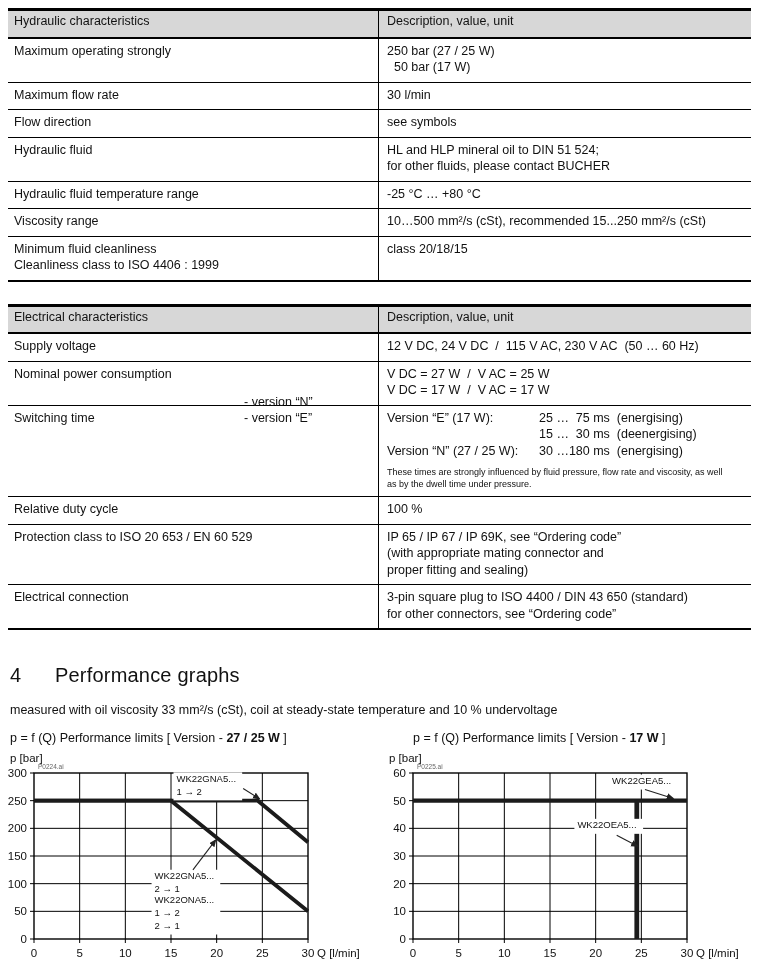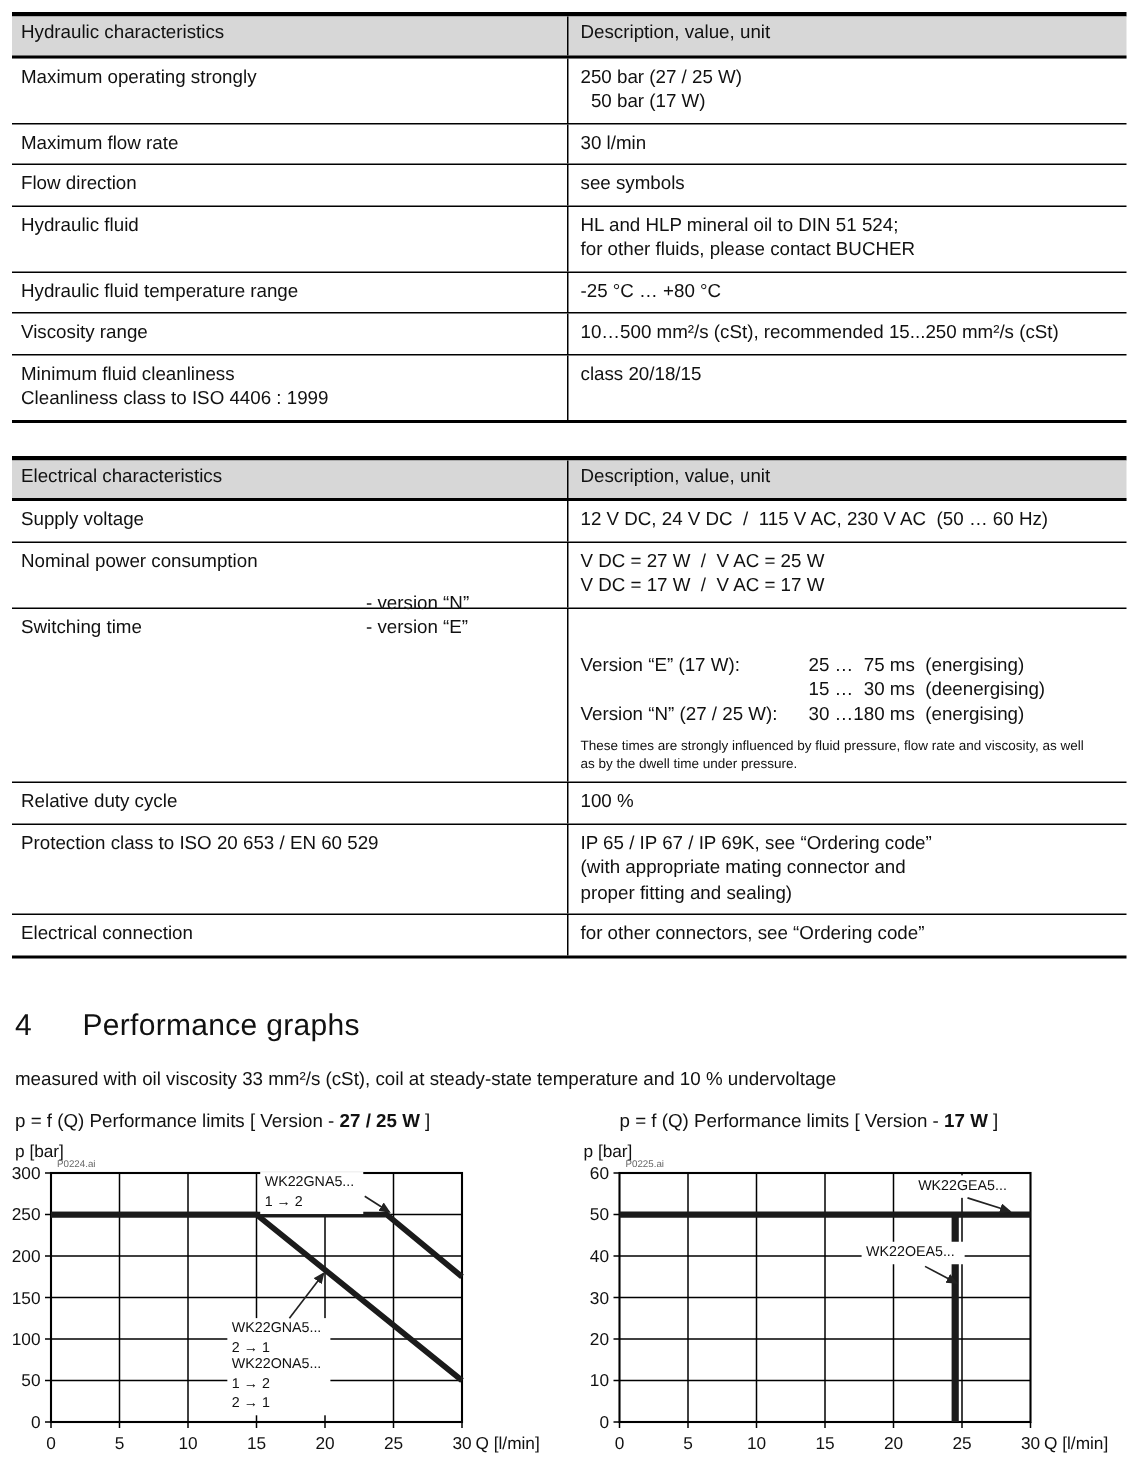--- a/index.html
+++ b/index.html
@@ -16,21 +16,21 @@
   .tbl + .tbl-gap { height:22px; }
   .trow { display:grid; grid-template-columns:370px 1fr; border-bottom:1.5px solid #000; }
   .trow:last-child { border-bottom:none; }
   .thead { background:#d7d7d7; border-bottom:2px solid #000; }
   .cell { padding:4px 8px 6px 6px; line-height:1.32; }
   .cell.val { border-left:1.5px solid #000; padding-left:8px; }
   .thead .cell { padding-top:2px; padding-bottom:7px; }
   .vline, .lline { white-space:pre-wrap; }
   .npc { position:relative; }
   .npc-subs { position:absolute; left:236px; top:4px; line-height:1.32;margin-top:28px; }
-  .sw-grid { display:grid; grid-template-columns:152px 1fr; line-height:1.32;margin-top:25px; }
+  .sw-grid { display:grid; grid-template-columns:152px 1fr; line-height:1.32; }
   .sw-time { white-space:pre; }
   .sw-note { font-size:9px; line-height:1.35; margin-top:7px; max-width:345px; }
 
   
   .section-head { display:flex; align-items:baseline; margin:34px 8px 16px 10px;
                   font-size:20px; letter-spacing:0.2px; }
   .section-num { width:45px; }
   .intro { margin:0 8px 14px 10px; }
   .charts { display:flex; margin-left:8px; }
   .chart-block { width:379px; }
@@ -180,20 +180,21 @@
         <div class="vline">IP 65 / IP 67 / IP 69K, see “Ordering code”</div>
         <div class="vline">(with appropriate mating connector and</div>
         <div class="vline">proper fitting and sealing)</div>
       </div>
     </div>
     <div class="trow">
       <div class="cell lbl">
           <div class="lline">Electrical connection</div>
         </div>
       <div class="cell val">
+        <div class="vline">3-pin square plug to ISO 4400 / DIN 43 650 (standard)</div>
         <div class="vline">for other connectors, see “Ordering code”</div>
       </div>
     </div>
   </div>
 
   <div class="section-head">
     <span class="section-num">4</span>
     <span>Performance graphs</span>
   </div>
   <div class="intro">measured with oil viscosity 33 mm²/s (cSt), coil at steady-state temperature and 10 % undervoltage</div>

